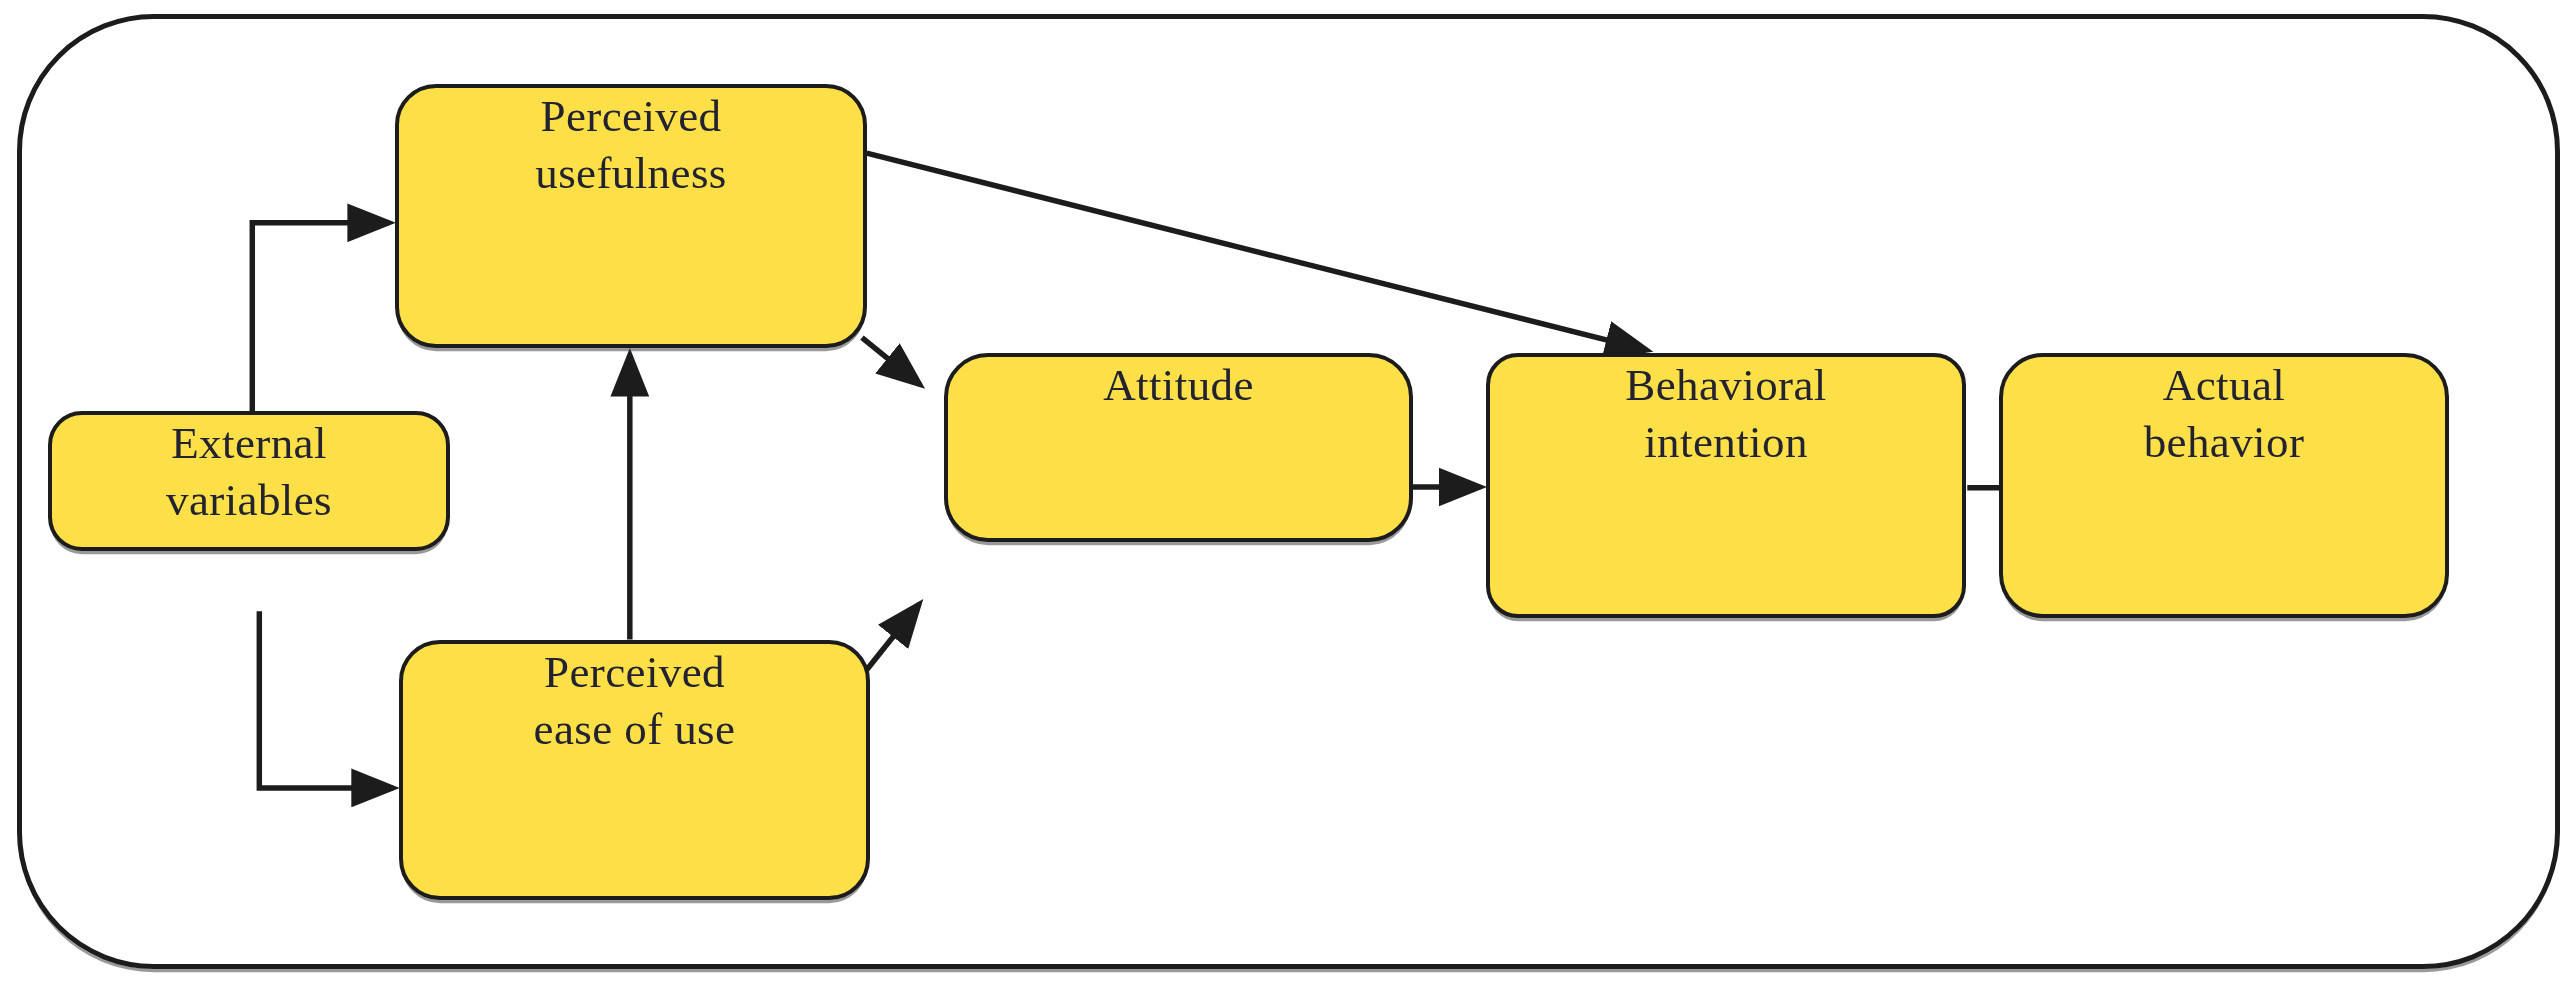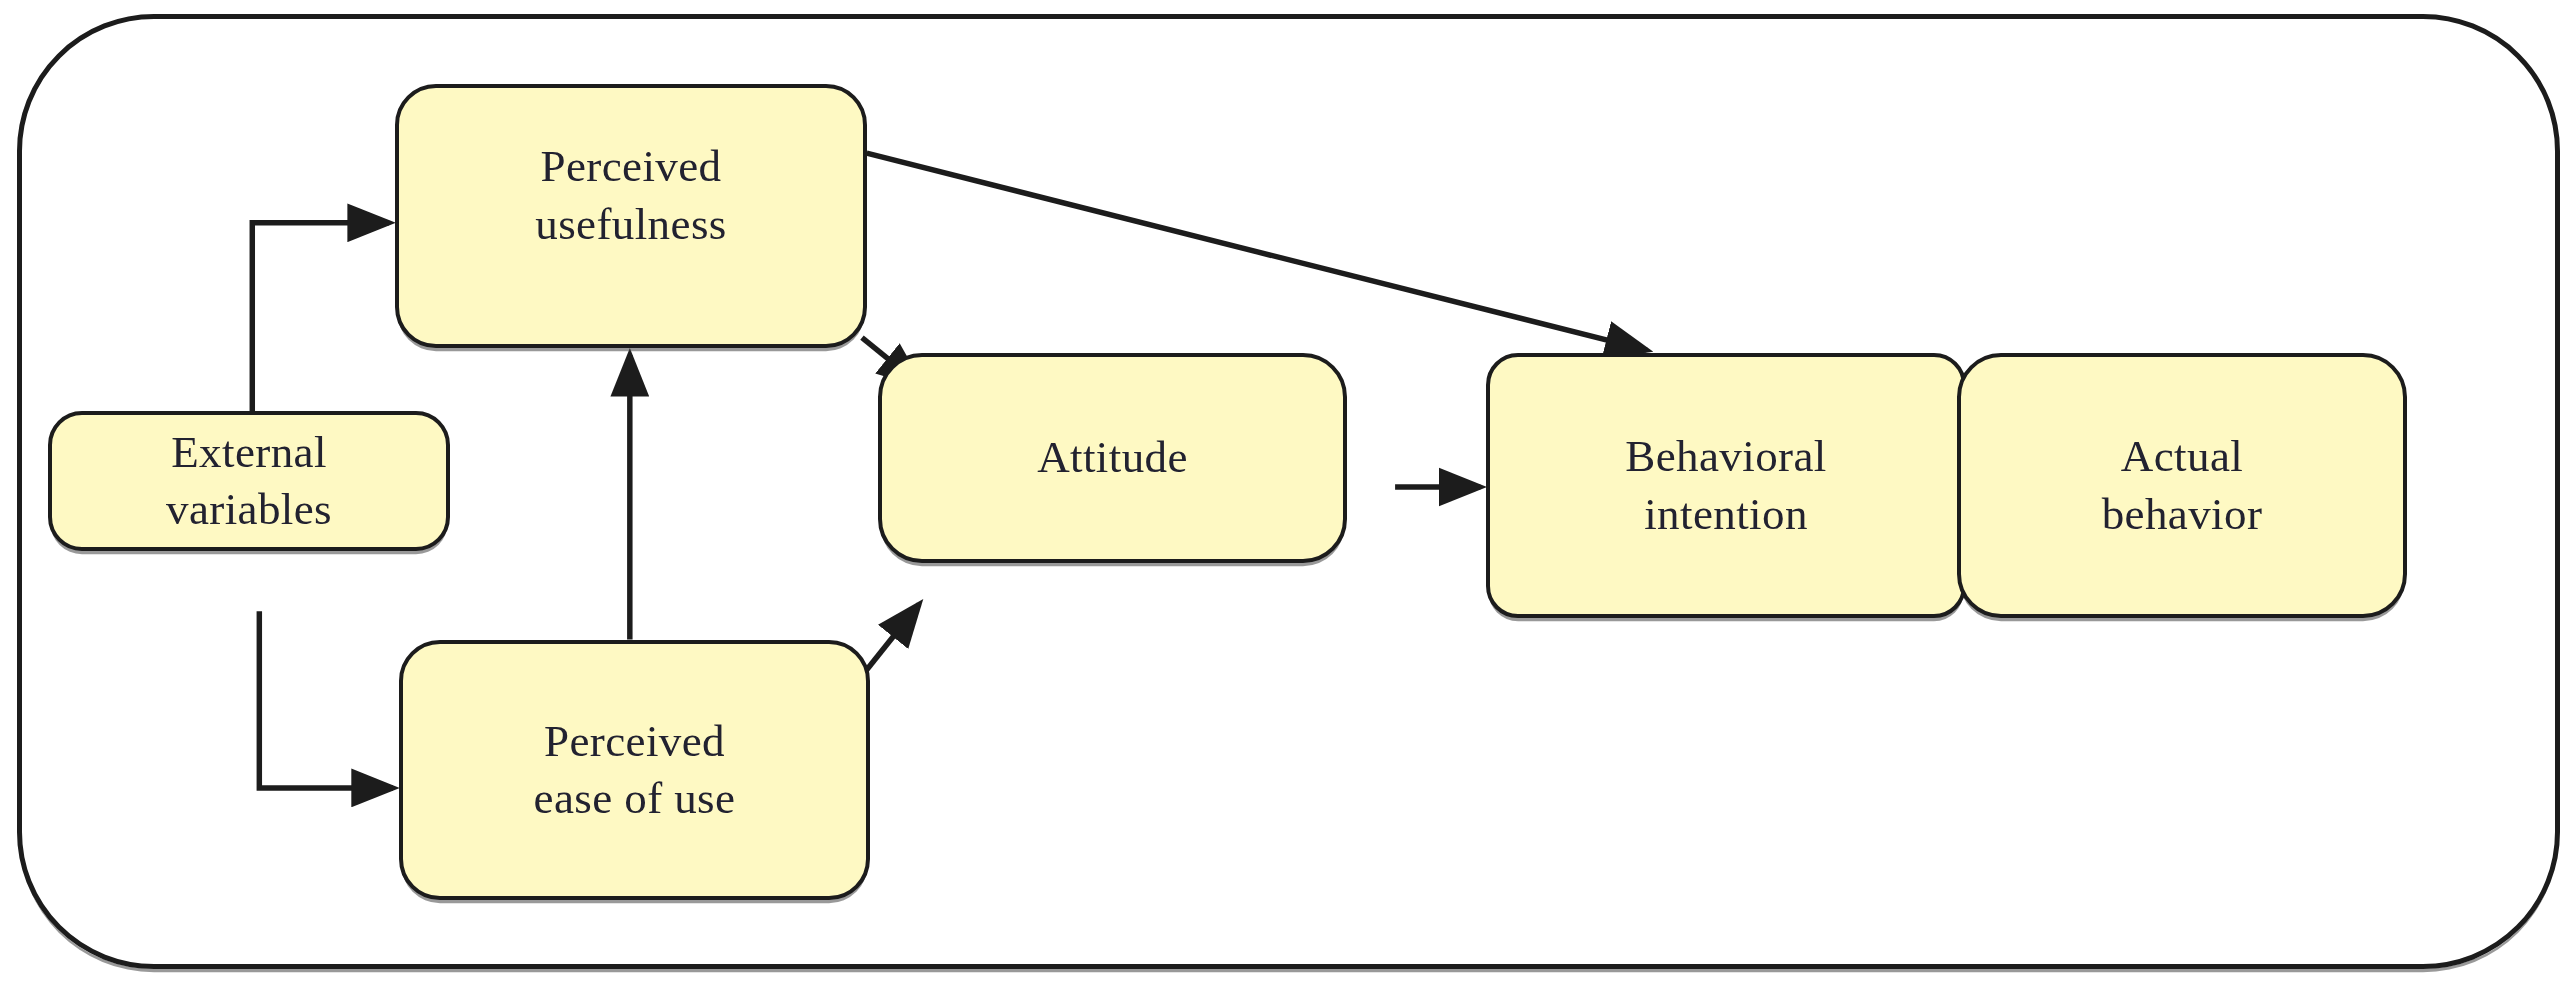--- a/index.html
+++ b/index.html
@@ -24,41 +24,41 @@
     box-sizing: border-box;
     border: 5.5px solid #1c1c1c;
     border-radius: 137px;
     background: transparent;
     box-shadow: 0 5.5px 0 -2.3px rgba(70,70,70,0.55);
   }
   .node {
     position: absolute;
     box-sizing: border-box;
     border: 4.7px solid #1c1c1c;
-    background: #fef9c3;
+    background: #fde047;
     display: flex;
-    align-items: center;
+    align-items: flex-start;
     justify-content: center;
     text-align: center;
     box-shadow: 0 5.5px 0 -2.3px rgba(70,70,70,0.55);
     z-index: 2;
   }
   .node .label {
     white-space: pre-line;
     font-size: 45px;
     line-height: 1.27;
     color: #222230;
     letter-spacing: 0.4px;
   }
   #node-external-variables   { left: 48px;   top: 411px; width: 402px; height: 140px; border-radius: 34px; }
   #node-perceived-usefulness { left: 395px;  top: 84px; width: 472px; height: 264px; border-radius: 41px; padding-bottom: 41px; }
   #node-perceived-ease-of-use{ left: 399px;  top: 640px; width: 471px; height: 260px; border-radius: 41px; }
-  #node-attitude             { left: 878px; top: 353px; width: 469px; height: 210px; border-radius: 44px; }
+  #node-attitude             { left: 944px; top: 353px; width: 469px; height: 189px; border-radius: 44px; }
   #node-behavioral-intention { left: 1486px; top: 353px; width: 480px; height: 265px; border-radius: 32px; }
-  #node-actual-behavior      { left: 1957px; top: 353px; width: 450px; height: 265px; border-radius: 44px; }
+  #node-actual-behavior      { left: 1999px; top: 353px; width: 450px; height: 265px; border-radius: 44px; }
   svg.edges {
     position: absolute;
     left: 0;
     top: 0;
     width: 2576px;
     height: 981px;
     z-index: 1;
   }
   svg.edges path.shaft {
     fill: none;

